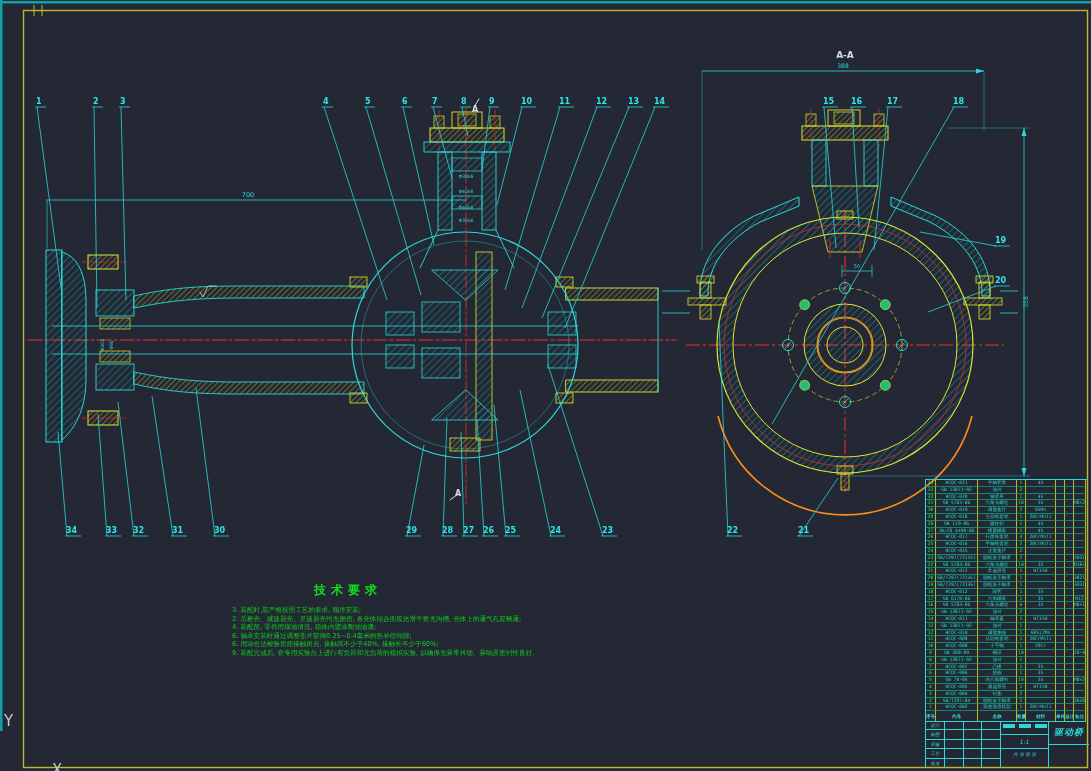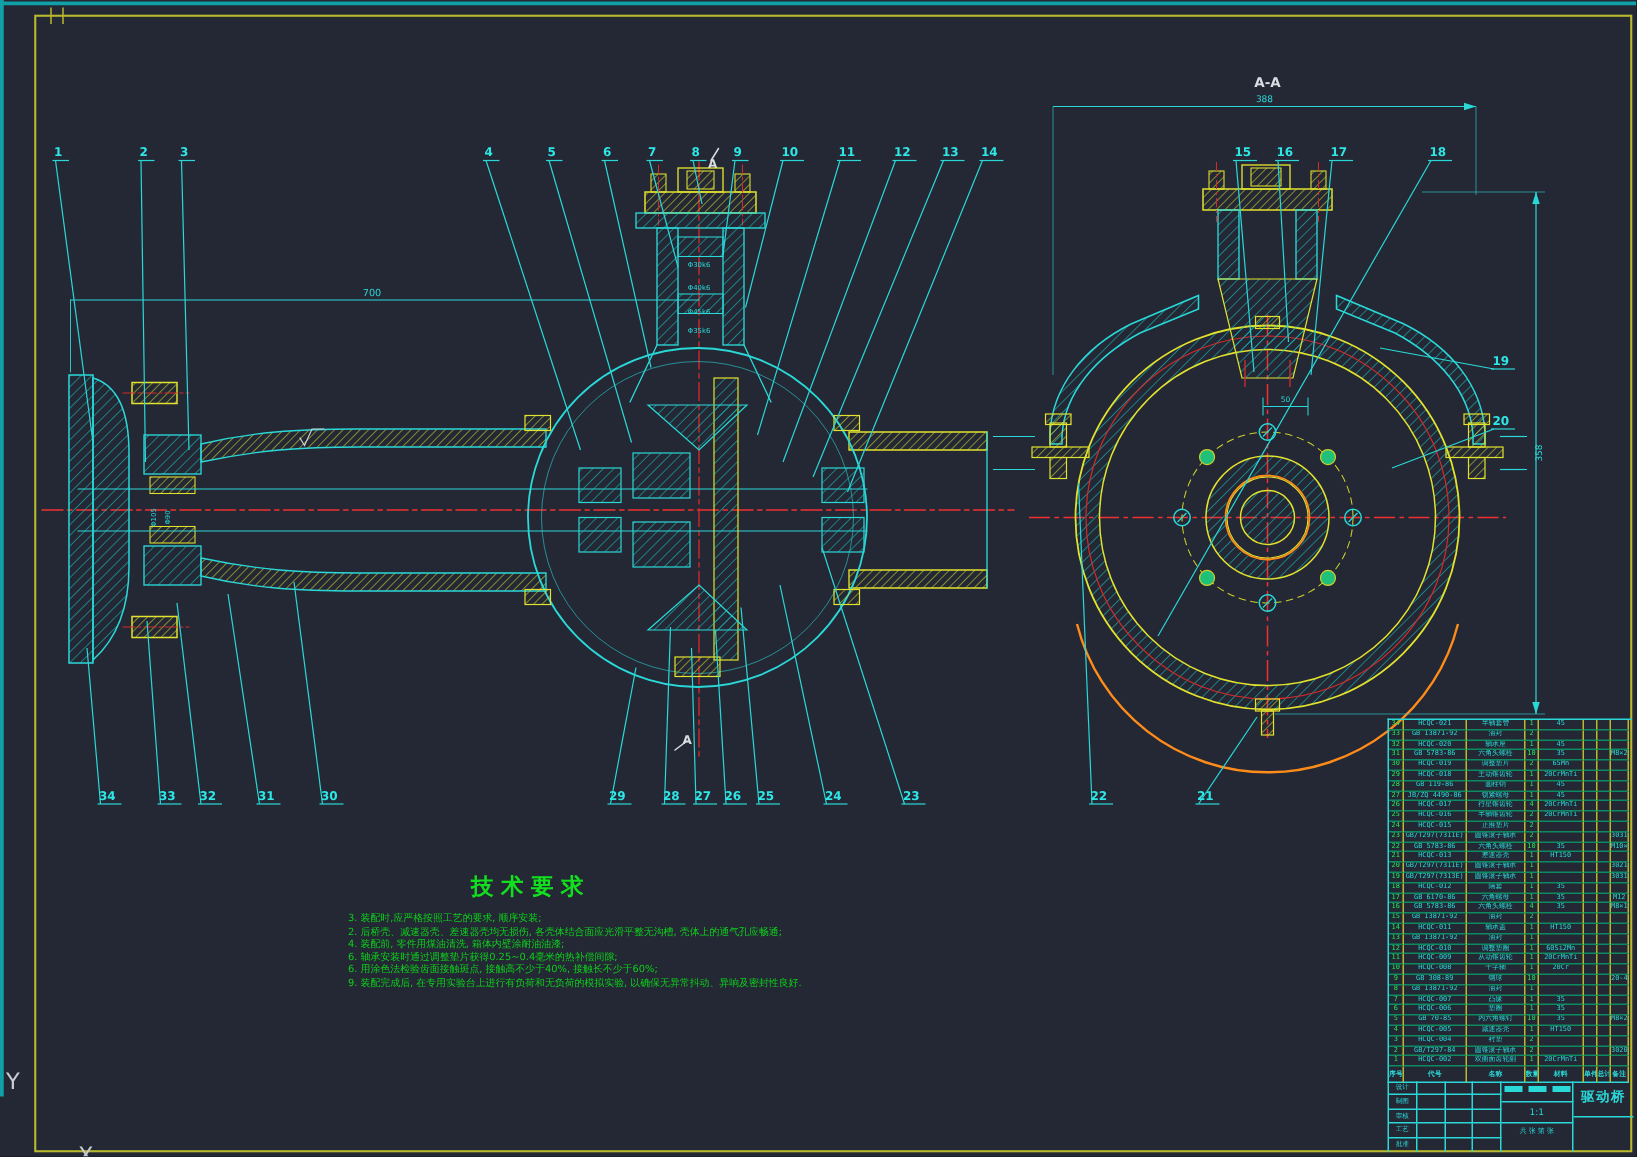--- a/index.html
+++ b/index.html
@@ -1,35 +1,35 @@
 <!DOCTYPE html>
 <html><head>
 <meta charset="utf-8">
 <style>
   html,body{margin:0;padding:0;background:#161a22;}
   #screen{position:relative;width:1091px;height:771px;background:#232834;overflow:hidden;
           font-family:"DejaVu Sans",sans-serif;}
   svg text{font-family:"DejaVu Sans",sans-serif;}
   
   #tech{position:absolute;left:232px;top:582px;width:414px;}
-  #tech .tt{color:#12e01e;font-weight:bold;font-size:15px;letter-spacing:5px;margin:0 0 7px 82px;}
+  #tech .tt{color:#12e01e;font-weight:bold;font-size:12px;letter-spacing:5px;margin:0 0 7px 82px;}
   .tech-line{color:#0ecf1b;font-size:6.6px;line-height:1.30;white-space:normal;}
   
   #bom{position:absolute;left:925px;top:479px;width:163px;border-left:1px solid #2bd8d8;border-top:1px solid #2bd8d8;box-sizing:border-box;}
   .bom-row{display:grid;grid-template-columns:10px 42px 39px 9px 30px 9px 9px 12px;height:6.8px;}
   .bom-row>div{border-right:1px solid #b9b92e;border-bottom:1px solid #0e8a60;overflow:hidden;
       white-space:nowrap;text-align:center;font-family:"DejaVu Sans Mono",monospace;
       font-size:4.6px;line-height:6.2px;box-sizing:border-box;}
   .c-no{color:#27e857}.c-code{color:#2bd8d8}.c-name{color:#2bd8d8;font-size:4.4px}
   .c-qty{color:#27e857}.c-mat{color:#2bd8d8;font-size:4.2px}.c-rm{color:#2bd8d8;font-size:4px}
   .bom-head{display:grid;grid-template-columns:10px 42px 39px 9px 30px 9px 9px 12px;height:11px;}
   .bom-head>div{border-right:1px solid #b9b92e;border-bottom:1px solid #2bd8d8;color:#2bd8d8;
       font-size:4.6px;line-height:11px;text-align:center;overflow:hidden;white-space:nowrap;font-weight:bold;box-sizing:border-box;}
   
-  #tblock{position:absolute;left:925px;top:721px;width:163px;height:47px;border-left:1px solid #2bd8d8;box-sizing:border-box;}
+  #tblock{position:absolute;left:925px;top:721px;width:163px;height:47px;border-left:1px solid #2bd8d8;box-sizing:border-box;font-style:italic;}
   #tblock .cell{position:absolute;border-right:1px solid #2bd8d8;border-bottom:1px solid #2bd8d8;box-sizing:border-box;color:#2bd8d8;overflow:hidden;}
   .sig{font-size:4.4px;line-height:9px;text-align:center;}
   #tb-title{font-size:9px;font-weight:bold;text-align:center;line-height:22px;letter-spacing:1px;}
   #tb-scale{font-size:6px;text-align:center;line-height:14px;}
   #tb-sheet{font-size:4.6px;line-height:11px;text-align:center;}
   .blk{background:#2bd8d8;height:4px;margin:3px 2px 0 2px;}
 </style>
 </head>
 <body>
 

